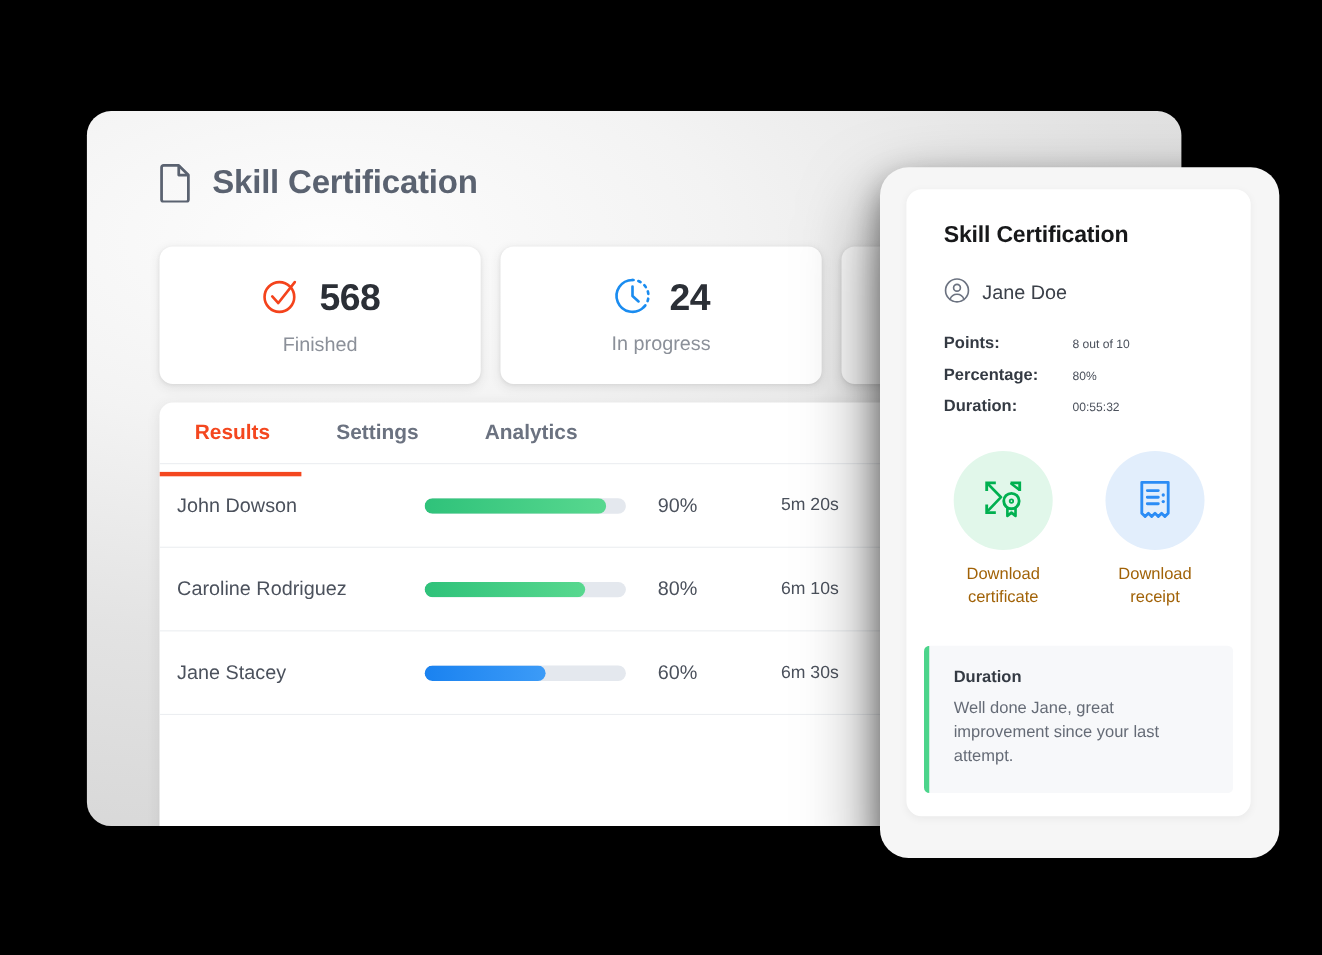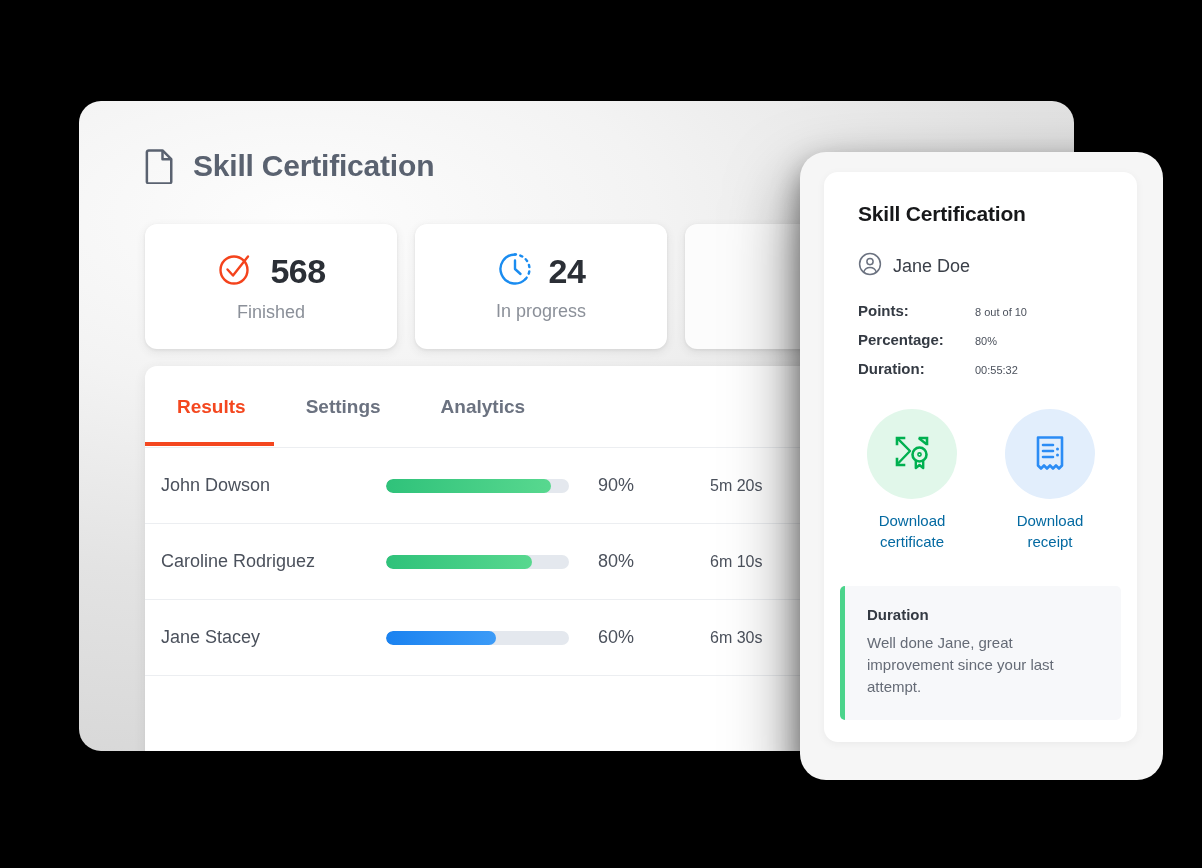--- a/index.html
+++ b/index.html
@@ -51,21 +51,21 @@
 
   
   .stats-row {
     position: absolute;
     left: 66px;
     top: 123px;
     display: flex;
     gap: 18px;
   }
   .stat-card {
-    width: 252px;
+    width: 292px;
     height: 125px;
     background: #ffffff;
     border-radius: 12px;
     box-shadow: 0 3px 10px rgba(60,60,60,0.10), 0 1px 3px rgba(60,60,60,0.08);
     display: flex;
     flex-direction: column;
     align-items: center;
     justify-content: center;
     flex: 0 0 auto;
   }
@@ -94,21 +94,21 @@
     top: 265px;
     width: 900px;
     min-height: 400px;
     background: #ffffff;
     border-radius: 12px 12px 0 0;
     box-shadow: 0 3px 12px rgba(60,60,60,0.10);
     overflow: hidden;
   }
   .tabs {
     position: relative;
-    height: 82px;
+    height: 56px;
     padding: 0 32px;
     display: flex;
     align-items: center;
     gap: 60px;
     border-bottom: 1px solid #eceef1;
   }
   .tab {
     font-size: 19px;
     font-weight: bold;
     color: #6b7280;
@@ -241,21 +241,21 @@
     display: flex;
     align-items: center;
     justify-content: center;
   }
   .action-circle.green { background: #e1f7ea; }
   .action-circle.blue  { background: #e2eefc; }
   .action-label {
     margin-top: 12px;
     font-size: 15px;
     line-height: 1.38;
-    color: #0369a1;
+    color: #a16207;
     text-align: center;
   }
 
   .feedback {
     margin-top: 34px;
     margin-left: -18px;
     margin-right: -12px;
     background: #f7f8fa;
     border-left: 5px solid #4bd48b;
     border-radius: 5px;

